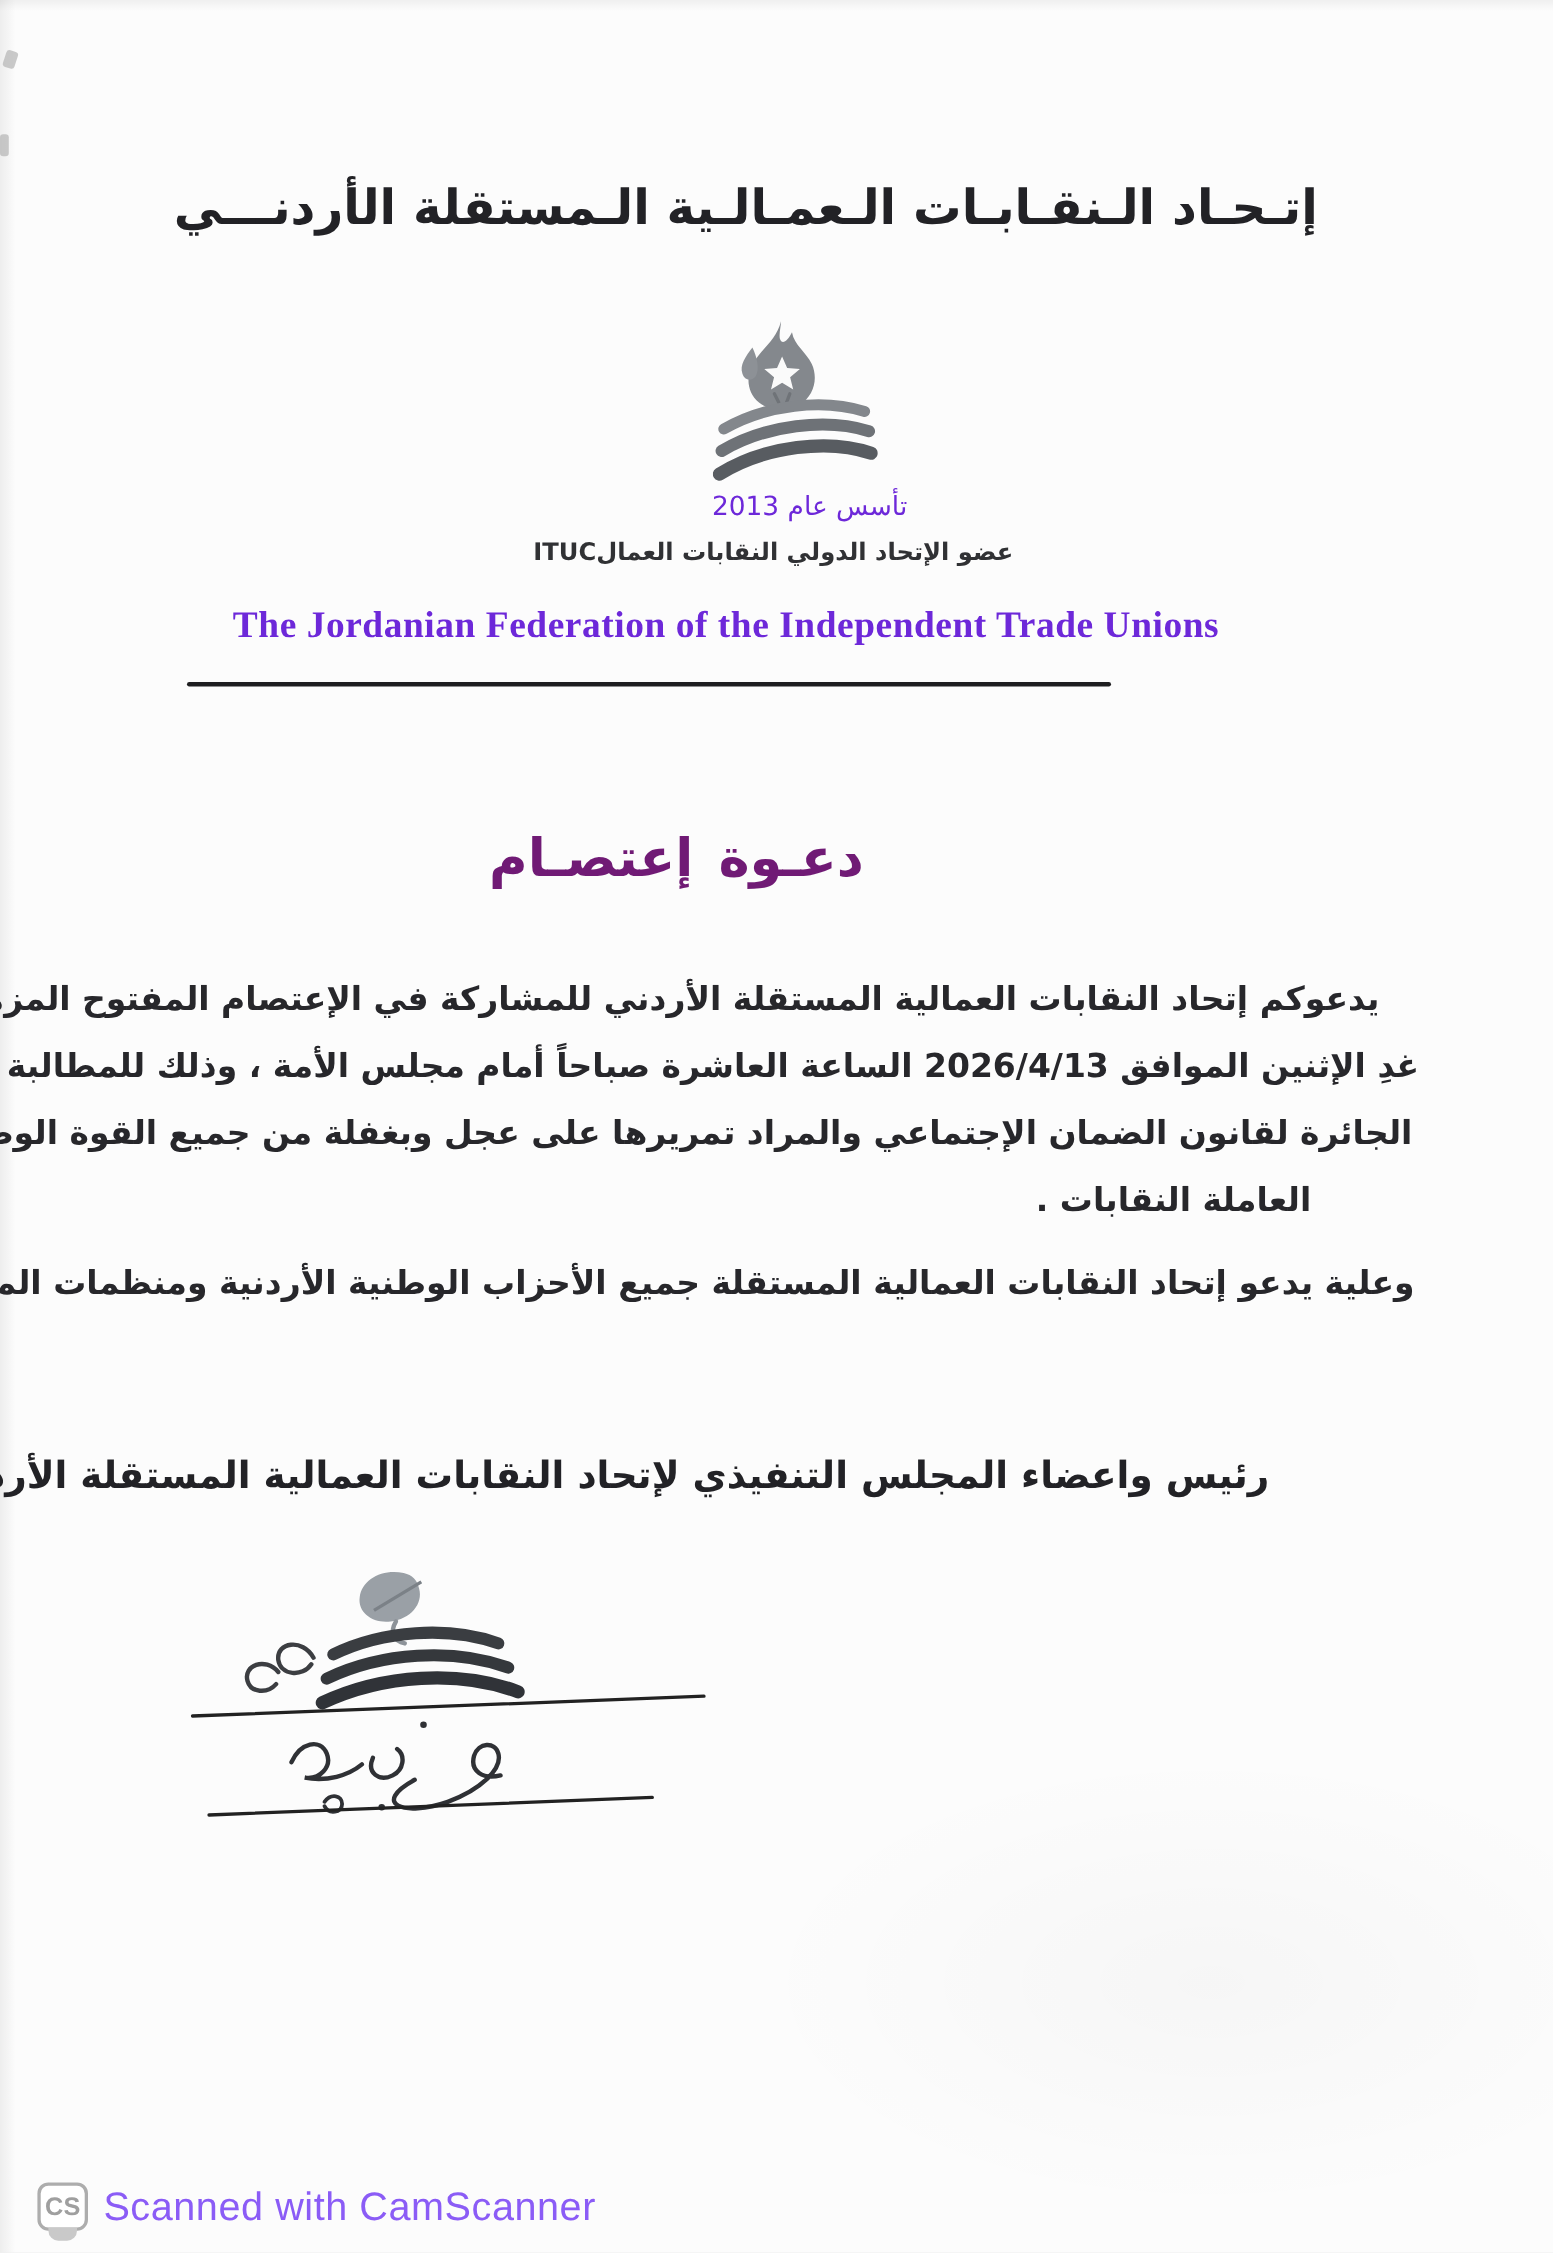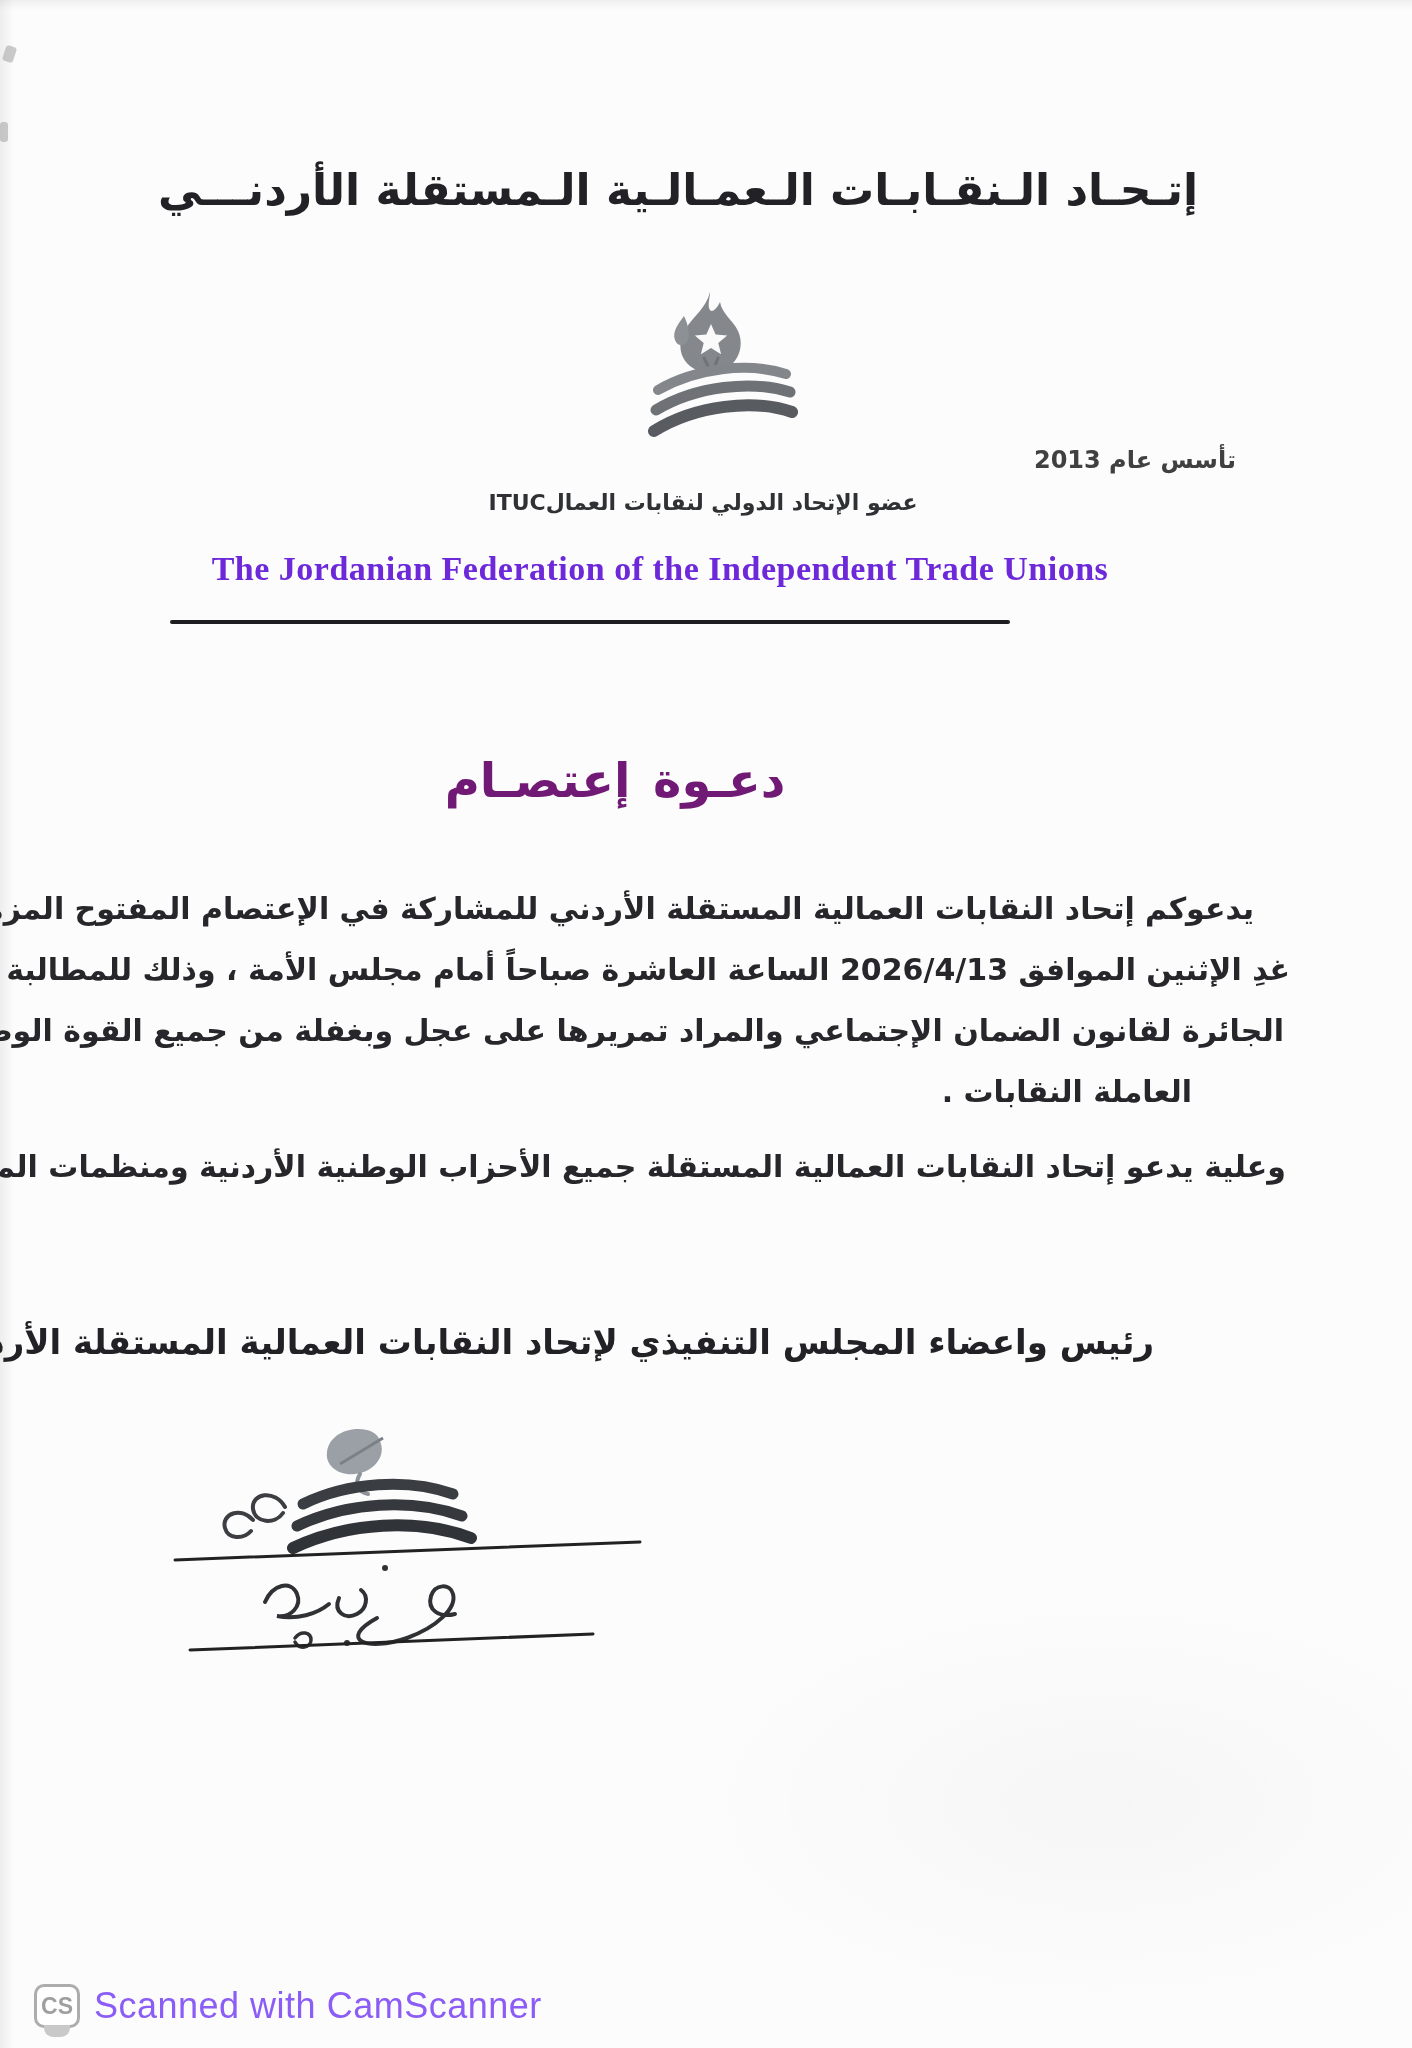--- a/index.html
+++ b/index.html
@@ -24,22 +24,22 @@
   .a1{left:4px;top:46px;width:11px;height:16px;transform:rotate(18deg);}
   .a2{left:0px;top:122px;width:8px;height:20px;}
 
   .header-ar{
     position:absolute;top:164px;left:0;width:1300px;text-align:center;
     direction:rtl;font-size:44px;font-weight:bold;letter-spacing:1px;
     color:#222226;white-space:nowrap;padding-left:28px;
   }
   .logo{position:absolute;left:648px;top:286px;}
   .founded{
-    position:absolute;top:446px;left:236px;width:1000px;
-    direction:rtl;font-size:24px;font-weight:bold;color:#404040;
+    position:absolute;top:446px;left:236px;width:1000px;text-align:center;
+    direction:rtl;font-size:24px;font-weight:normal;color:#6d28d9;
   }
   .membership{
     position:absolute;top:490px;left:203px;width:1000px;text-align:center;
     direction:rtl;font-size:22px;font-weight:bold;color:#303134;white-space:nowrap;
   }
   .title-en{
     position:absolute;top:550px;left:0;width:1320px;text-align:center;
     font-family:"Liberation Serif", serif;font-weight:bold;font-size:34px;
     letter-spacing:.5px;color:#6d28d9;white-space:nowrap;
   }
@@ -100,21 +100,21 @@
       <path d="M36,30 C30,38 24,46 27,54 C29,60 35,61 39,56 C43,50 40,38 36,30 Z" fill="#8d9196"></path>
       <polygon points="63,38 67.6,48.6 79.2,49.4 70.3,56.9 73.1,68.2 63,62 52.9,68.2 55.7,56.9 46.8,49.4 58.4,48.6" fill="#fafafa"></polygon>
       <path d="M56,72 l4,8 M70,72 l-3,8" stroke="#6f7378" stroke-width="3" fill="none" stroke-linecap="round"></path>
       <path d="M10,104 C48,82 100,76 138,88" stroke="#83878c" stroke-width="10" fill="none" stroke-linecap="round"></path>
       <path d="M8,124 C48,100 104,94 142,106" stroke="#6e7277" stroke-width="11" fill="none" stroke-linecap="round"></path>
       <path d="M6,145 C48,119 106,113 144,126" stroke="#585c61" stroke-width="12" fill="none" stroke-linecap="round"></path>
     </svg>
   </div>
 
   <div class="founded">تأسس عام 2013</div>
-  <div class="membership">عضو الإتحاد الدولي لنقابات العمالITUC</div>
+  <div class="membership">عضو الإتحاد الدولي النقابات العمالITUC</div>
   <div class="title-en">The Jordanian Federation of the Independent Trade Unions</div>
   <div class="rule"></div>
 
   <div class="doc-title">دعـوة إعتصـام</div>
 
   <div class="para p1">
     <div class="ln ln1">يدعوكم إتحاد النقابات العمالية المستقلة الأردني للمشاركة في الإعتصام المفتوح المزمع إقامته يوم</div>
     <div class="ln ln2">غدِ الإثنين الموافق 2026/4/13 الساعة العاشرة صباحاً أمام مجلس الأمة ، وذلك للمطالبة برد التعديلات</div>
     <div class="ln ln3">الجائرة لقانون الضمان الإجتماعي والمراد تمريرها على عجل وبغفلة من جميع القوة الوطنية والطبقة</div>
     <div class="ln ln4">العاملة النقابات .</div>

